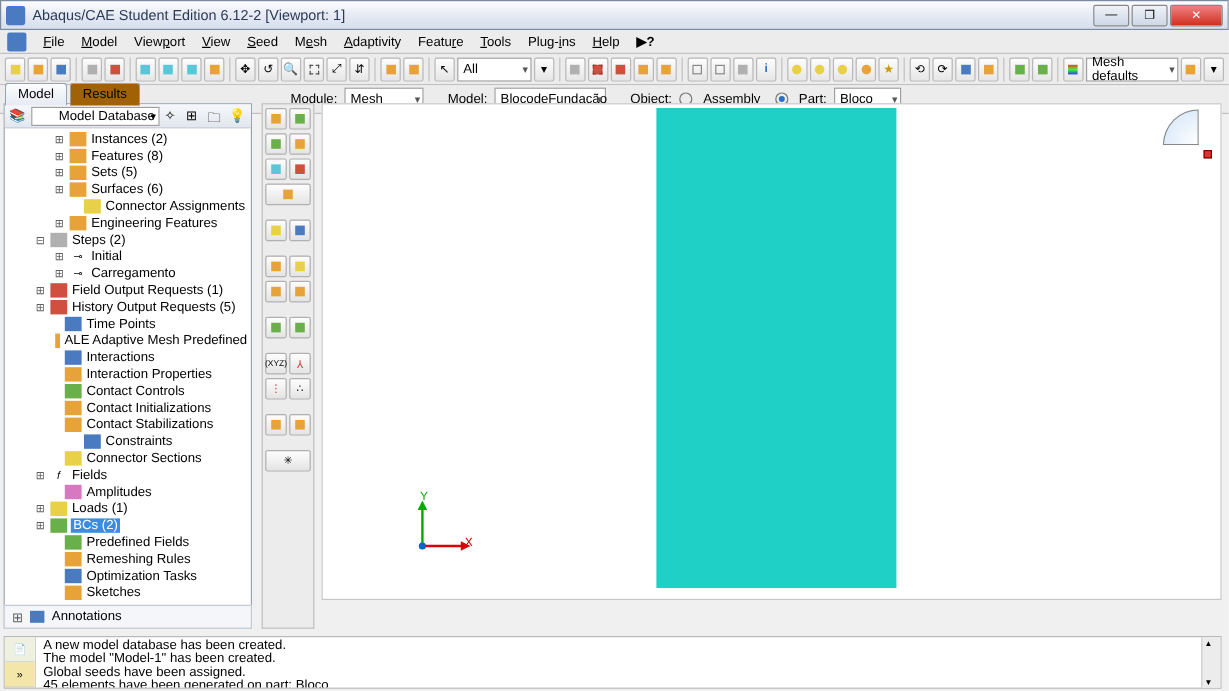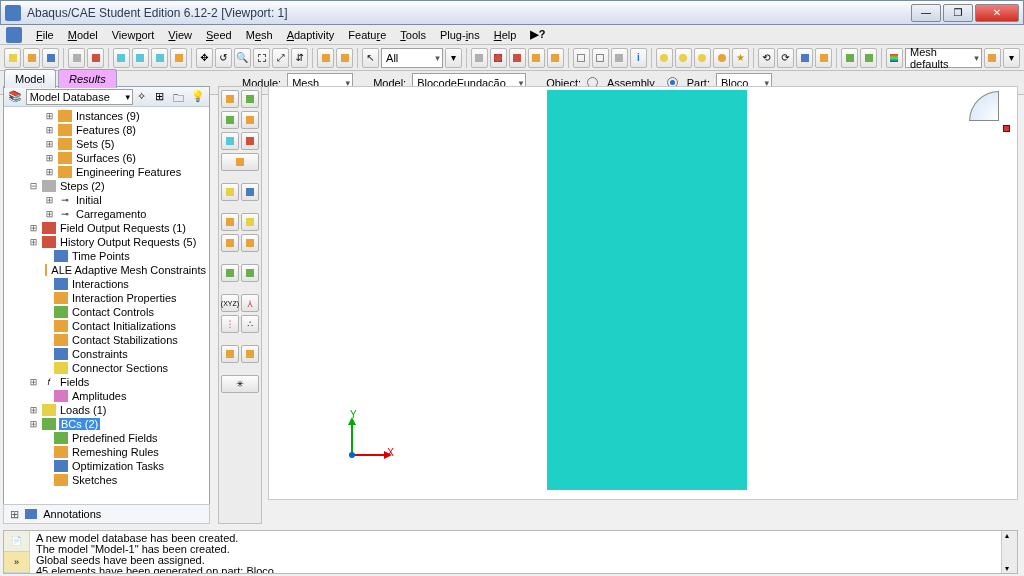--- a/index.html
+++ b/index.html
@@ -30,26 +30,26 @@
 .tb-select { height:20px; border:1px solid #a0a0a0; background:#fff; padding:0 14px 0 4px; position:relative; display:flex; align-items:center; }
 .tb-select::after { content:"▾"; position:absolute; right:2px; font-size:9px; color:#555; }
 .ctxbar { height:24px; background:#ececec; border-bottom:1px solid #c0c0c0; display:flex; align-items:center; padding:0 6px; gap:6px; }
 .ctxbar label { margin-left:14px; }
 .radio { width:11px; height:11px; border:1px solid #777; border-radius:50%; display:inline-flex; align-items:center; justify-content:center; margin-right:3px; vertical-align:middle; }
 .radio.sel::after { content:""; width:5px; height:5px; background:#2a6fc9; border-radius:50%; }
 
 
 .lefttabs { position:absolute; left:4px; top:69px; display:flex; gap:2px; z-index:3; }
 .lefttab { padding:3px 10px; border:1px solid #9aa4b0; border-bottom:none; background:linear-gradient(#fbfcfd,#e6ebf2); border-radius:3px 3px 0 0; }
-.lefttab.inactive { background:#f0abfc;font-style:italic; }
+.lefttab.inactive { background:#a16207; }
 
 
 .treewrap { position:absolute; left:3px; top:86px; width:207px; height:438px; border:1px solid #9aa4b0; background:#fff; display:flex; flex-direction:column; }
 .treehdr { height:20px; background:linear-gradient(#f6f8fb,#e1e7ef); border-bottom:1px solid #c3cad4; display:flex; align-items:center; padding:0 4px; gap:4px; }
-.treehdr .sel { flex:1; height:16px; border:1px solid #a0a0a0; background:#fff; display:flex; align-items:center; padding:0 3px; position:relative; }
+.treehdr .sel { flex:1; height:16px; border:1px solid #a0a0a0; background:#fff; display:flex; align-items:center; padding:0 3px; position:relative;justify-content:flex-end; }
 .treehdr .sel::after { content:"▾"; position:absolute; right:2px; font-size:9px; }
 .treehdr .hic { width:14px; height:14px; }
 .tree { flex:1; overflow:auto; padding:2px 0; }
 .node { display:flex; align-items:center; height:14px; padding:0 2px; white-space:nowrap; }
 .node .exp { width:11px; text-align:center; color:#606060; font-size:9px; }
 .node .nic { width:14px; height:12px; margin:0 3px; display:inline-flex; align-items:center; justify-content:center; font-size:9px; }
 .node.sel .lbl { background:#3a8de0; color:#fff; padding:0 2px; }
 .lbl { padding:0 1px; }
 
 
@@ -238,21 +238,21 @@
   <div class="tb-btn">▾</div>
 </div>
 
 <div class="ctxbar">
   <span style="width:216px"></span>
   <label>Module:</label>
   <div class="tb-select" style="width:66px">
       <span>Mesh</span>
     </div>
   <label>Model:</label>
-  <div class="tb-select" style="width:114px">
+  <div class="tb-select" style="width:93px">
       <span>BlocodeFundação</span>
     </div>
   <label>Object:</label>
   <span class="radio"></span>
   <span>Assembly</span>
   <span class="radio sel" style="margin-left:6px"></span>
   <span>Part:</span>
   <div class="tb-select" style="width:56px">
       <span>Bloco</span>
     </div>
@@ -271,36 +271,41 @@
       </div>
     <span class="hic">✧</span>
     <span class="hic">⊞</span>
     <span class="hic">🗀</span>
     <span class="hic" style="color:#e8c020">💡</span>
   </div>
   <div class="tree">
     <div class="node" style="padding-left:40px">
         <span class="exp">⊞</span>
         <span class="nic c-or"></span>
-        <span class="lbl">Instances (9)</span>
+        <span class="lbl">Instances (2)</span>
       </div>
     <div class="node" style="padding-left:40px">
         <span class="exp">⊞</span>
         <span class="nic c-or"></span>
         <span class="lbl">Features (8)</span>
       </div>
     <div class="node" style="padding-left:40px">
         <span class="exp">⊞</span>
         <span class="nic c-or"></span>
         <span class="lbl">Sets (5)</span>
       </div>
     <div class="node" style="padding-left:40px">
         <span class="exp">⊞</span>
         <span class="nic c-or"></span>
         <span class="lbl">Surfaces (6)</span>
+      </div>
+    <div class="node" style="padding-left:52px">
+        <span class="exp"> </span>
+        <span class="nic c-yl"></span>
+        <span class="lbl">Connector Assignments</span>
       </div>
     <div class="node" style="padding-left:40px">
         <span class="exp">⊞</span>
         <span class="nic c-or"></span>
         <span class="lbl">Engineering Features</span>
       </div>
     <div class="node" style="padding-left:24px">
         <span class="exp">⊟</span>
         <span class="nic c-gy"></span>
         <span class="lbl">Steps (2)</span>
@@ -326,21 +331,21 @@
         <span class="lbl">History Output Requests (5)</span>
       </div>
     <div class="node" style="padding-left:36px">
         <span class="exp"> </span>
         <span class="nic c-bl"></span>
         <span class="lbl">Time Points</span>
       </div>
     <div class="node" style="padding-left:36px">
         <span class="exp"> </span>
         <span class="nic c-or"></span>
-        <span class="lbl">ALE Adaptive Mesh Constraints</span>
+        <span class="lbl">ALE Adaptive Mesh Predefined</span>
       </div>
     <div class="node" style="padding-left:36px">
         <span class="exp"> </span>
         <span class="nic c-bl"></span>
         <span class="lbl">Interactions</span>
       </div>
     <div class="node" style="padding-left:36px">
         <span class="exp"> </span>
         <span class="nic c-or"></span>
         <span class="lbl">Interaction Properties</span>
@@ -353,21 +358,21 @@
     <div class="node" style="padding-left:36px">
         <span class="exp"> </span>
         <span class="nic c-or"></span>
         <span class="lbl">Contact Initializations</span>
       </div>
     <div class="node" style="padding-left:36px">
         <span class="exp"> </span>
         <span class="nic c-or"></span>
         <span class="lbl">Contact Stabilizations</span>
       </div>
-    <div class="node" style="padding-left:36px">
+    <div class="node" style="padding-left:52px">
         <span class="exp"> </span>
         <span class="nic c-bl"></span>
         <span class="lbl">Constraints</span>
       </div>
     <div class="node" style="padding-left:36px">
         <span class="exp"> </span>
         <span class="nic c-yl"></span>
         <span class="lbl">Connector Sections</span>
       </div>
     <div class="node" style="padding-left:24px">

